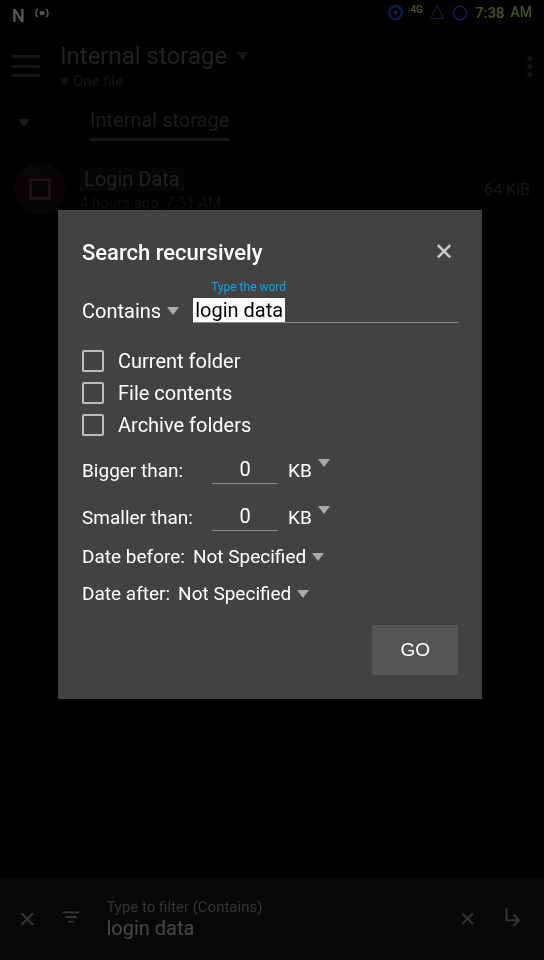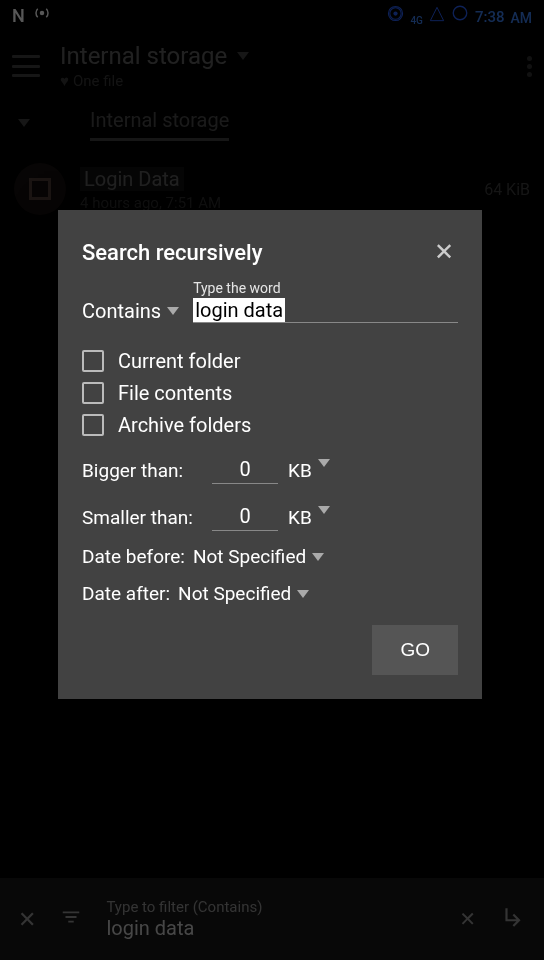--- a/index.html
+++ b/index.html
@@ -13,21 +13,21 @@
       overflow: hidden;
     }
     .status-bar {
       display: flex;
       justify-content: space-between;
       align-items: center;
       padding: 6px 12px;
       height: 30px;
     }
     .status-left { display: flex; align-items: center; gap: 8px; color: #fff; font-size: 18px; font-weight: 500;}
-    .status-right { display: flex; align-items: flex-end; gap: 6px; color: #3b82f6; font-size: 15px; font-weight: 500;}
+    .status-right { display: flex; align-items: flex-start; gap: 6px; color: #bef264; font-size: 15px; font-weight: 500;}
     .dimmed-content { opacity: 0.38; }
     .header {
       display: flex;
       align-items: center;
       padding: 12px 12px 6px 12px;
       gap: 20px;
     }
     .hamburger { width: 28px; height: 22px; display: flex; flex-direction: column; justify-content: space-between; }
     .hamburger span { height: 3px; background: #aaa; border-radius: 1px; }
     .header-title { flex: 1; }
@@ -57,21 +57,21 @@
       border-radius: 0;
       padding: 24px;
       box-shadow: 0 10px 40px rgba(0,0,0,0.6);
     }
     .dialog-header { display: flex; justify-content: space-between; align-items: center; margin-bottom: 28px;}
     .dialog-title { font-size: 22px; font-weight: 500; }
     .close-btn { font-size: 24px; color: #ccc; cursor: pointer; padding: 4px;}
     .row { display: flex; align-items: flex-end; gap: 14px; margin-bottom: 20px; }
     .dropdown-label { font-size: 20px; display: flex; align-items: center; gap: 6px; }
     .input-wrap { flex: 1; position: relative; }
-    .input-label { font-size: 14px; color: #e5e5e5; position: absolute; top: -18px; left: 0;}
+    .input-label { font-size: 12px; color: #0ea5e9; position: absolute; top: -18px; left: 18px;}
     .highlight-input { background: #fff; color: #000; display: inline-block; padding: 0 2px; font-size: 20px;}
     .input-underline { border-bottom: 1px solid #888; flex:1; display:flex; align-items:center;}
     .checkbox-row { display: flex; align-items: center; gap: 14px; margin: 8px 0; }
     .checkbox {
       width: 22px; height: 22px; border: 2.5px solid #bbb; border-radius: 2px;
     }
     .checkbox-label { font-size: 20px; }
     .size-row { display: flex; align-items: center; gap: 10px; margin: 20px 0 8px 0;}
     .size-label { font-size: 19px; min-width: 120px;}
     .size-input-wrap { width: 66px; text-align: center; border-bottom: 1px solid #888; font-size: 20px; padding-bottom:2px;}

